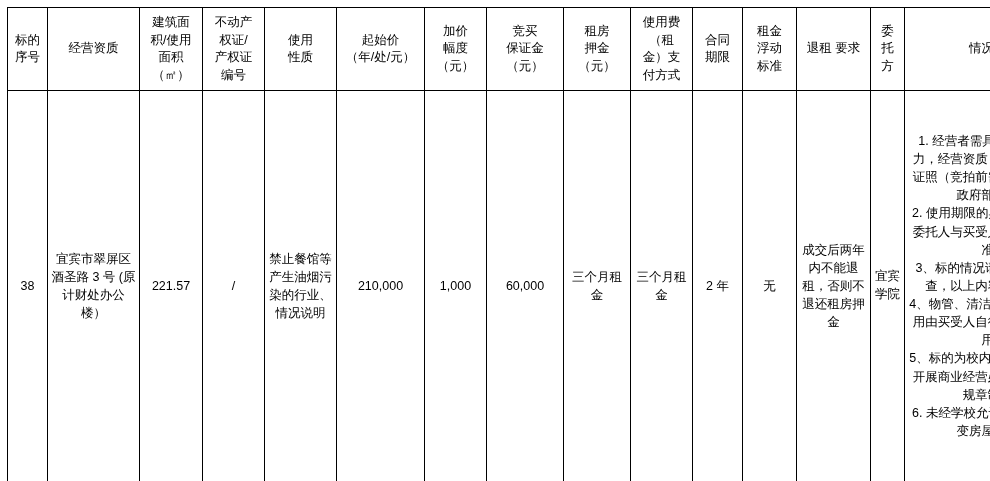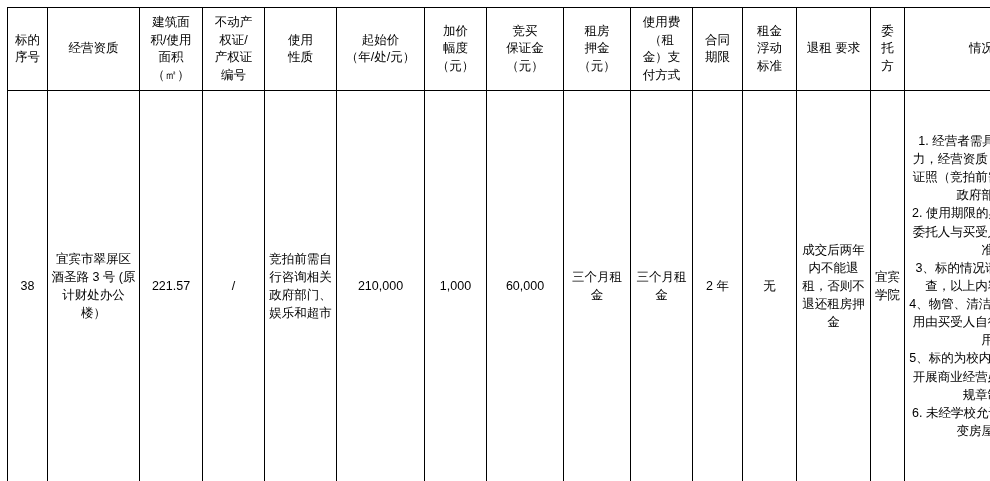--- a/index.html
+++ b/index.html
@@ -65,20 +65,21 @@
   td.note-cell {
     text-align: left;
     vertical-align: top;
     padding: 8px 9px 8px 9px;
     line-height: 1.62;
     font-size: 12.5px;
   }
   td.entrust-cell {
     padding: 2px 1px;
     line-height: 1.5;
+    font-family: Liberation Mono, monospace;
   }
   .num {
     font-size: 12.5px;
   }
   .nowrap-narrow {
     display: block;
   }
   .note-p {
     margin: 0;
     text-indent: 0;
@@ -177,21 +178,21 @@
           <span>情况说明</span>
         </th>
       </tr>
     </thead>
     <tbody>
       <tr>
         <td class="body-cell num">38</td>
         <td class="body-cell">宜宾市翠屏区酒圣路 3 号 (原计财处办公楼）</td>
         <td class="body-cell num">221.57</td>
         <td class="body-cell">/</td>
-        <td class="body-cell">竞拍前需自行咨询相关政府部门、娱乐和超市</td>
+        <td class="body-cell">禁止餐馆等产生油烟污染的行业、情况说明</td>
         <td class="body-cell num">210,000</td>
         <td class="body-cell num">1,000</td>
         <td class="body-cell num">60,000</td>
         <td class="body-cell">三个月租金</td>
         <td class="body-cell">三个月租金</td>
         <td class="body-cell">2 年</td>
         <td class="body-cell">无</td>
         <td class="body-cell">成交后两年内不能退租，否则不退还租房押金</td>
         <td class="body-cell entrust-cell">宜宾学院</td>
         <td class="body-cell note-cell">

